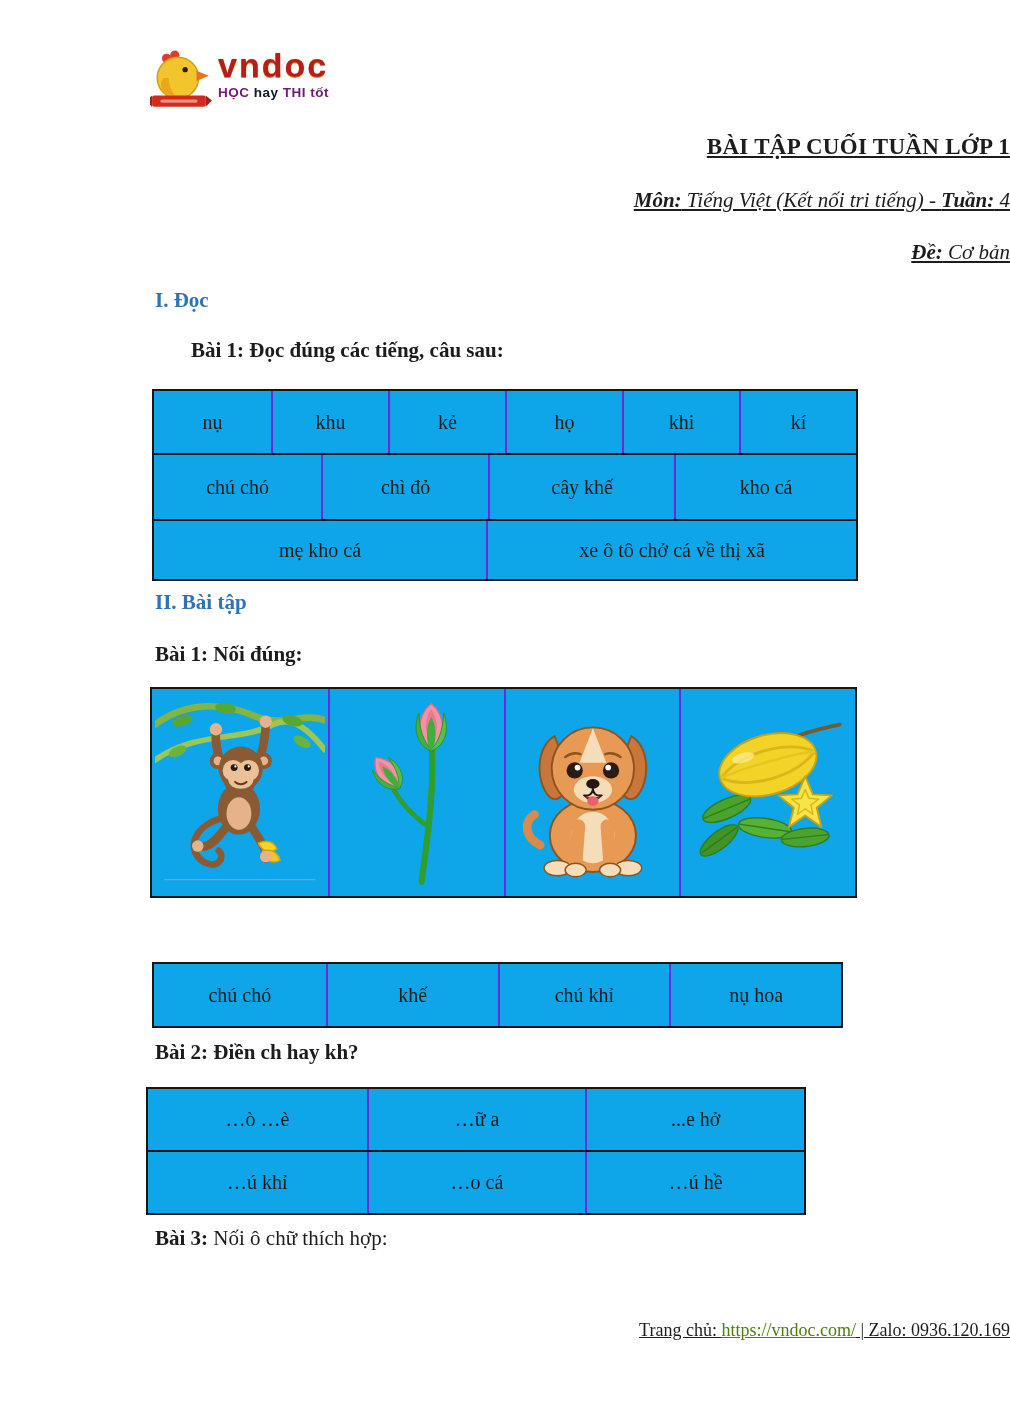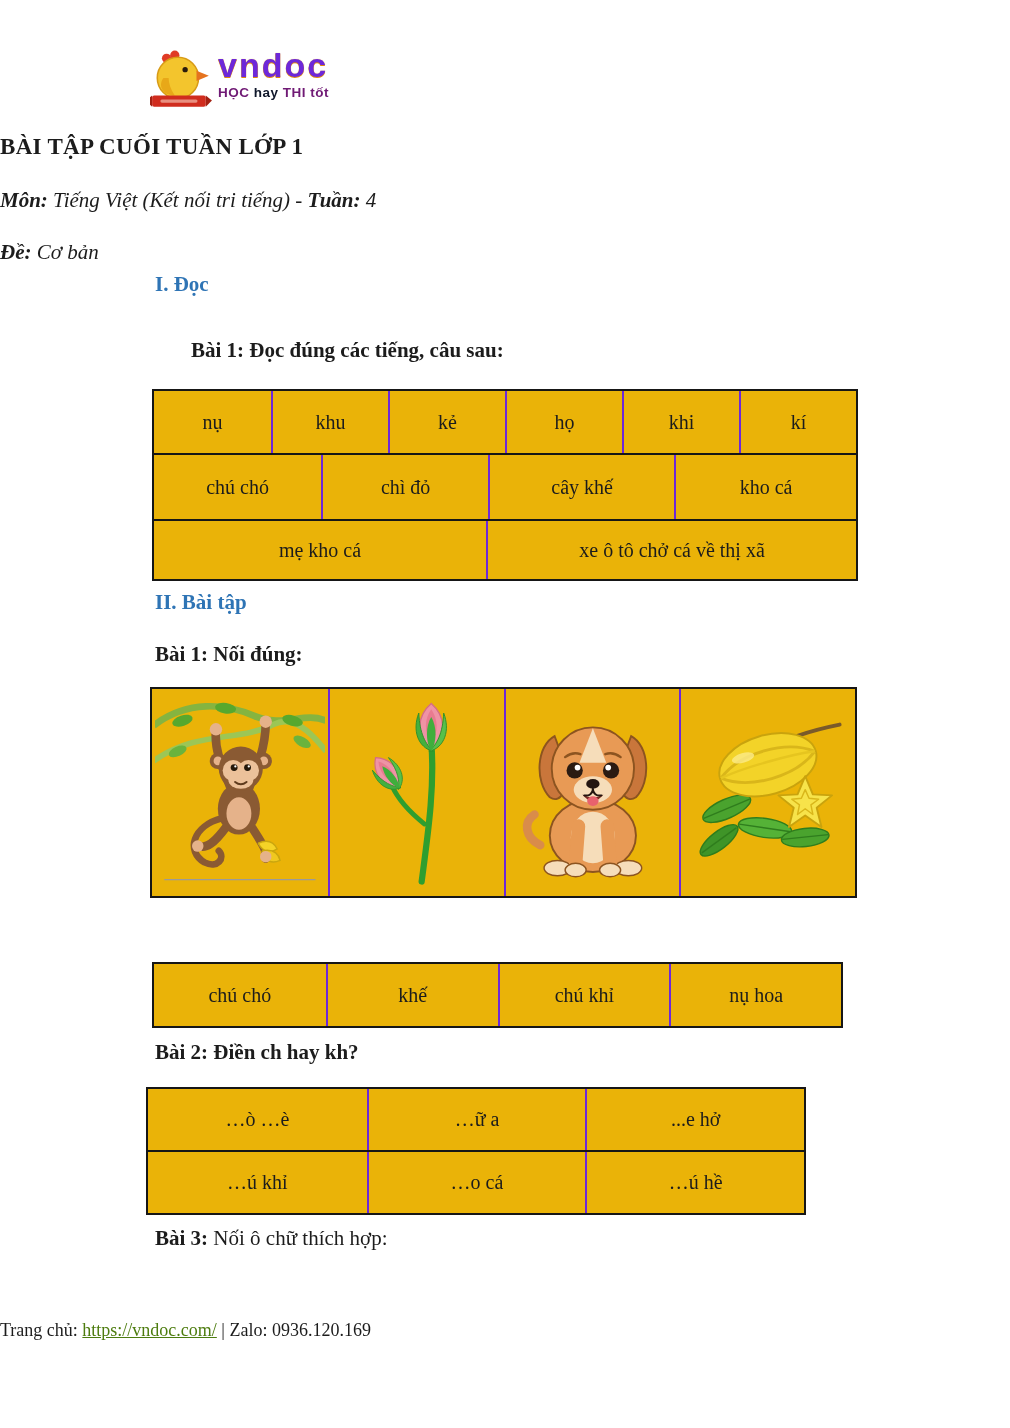--- a/index.html
+++ b/index.html
@@ -1,43 +1,43 @@
 <!DOCTYPE html>
 <html><head>
 <meta charset="utf-8">
 <style>
   html,body{margin:0;padding:0;}
   body{
     width:1010px;height:1428px;position:relative;background:#ffffff;
     font-family:"Liberation Serif", serif;color:#1c1c1c;overflow:hidden;
   }
   .abs{position:absolute;}
-  .centered{left:0;width:1010px;text-align:left;}
+  .centered{left:0;width:1010px;text-align:right;text-decoration:underline;}
 
   
   .logo-wrap{left:150px;top:48px;display:flex;align-items:flex-start;gap:6px;}
   .logo-text{display:flex;flex-direction:column;line-height:1;}
   .brand{
     font-family:"Liberation Sans", sans-serif;font-weight:bold;font-size:34px;
-    color:#6d28d9;letter-spacing:2px;text-shadow:0 1px 0 #e0890c, 0 0 1px #f5c65a;
+    color:#b91c1c;letter-spacing:2px;text-shadow:0 1px 0 #e0890c, 0 0 1px #f5c65a;
   }
   .tagline{font-family:"Liberation Sans", sans-serif;font-weight:bold;font-size:13.5px;margin-top:4px;letter-spacing:.5px;}
   .tag-red{color:#701a75;} .tag-orange{color:#0f172a;}
 
   
   .doc-title{top:134px;font-size:23px;font-weight:bold;letter-spacing:.3px;}
   .doc-sub{top:188px;font-size:21px;font-style:italic;}
   .doc-sub b{font-weight:bold;}
   .doc-de{top:240px;font-size:21px;font-style:italic;}
   .sec-head{left:155px;font-size:21px;font-weight:bold;color:#2e74b5;}
   .ex-head{left:155px;font-size:21px;font-weight:bold;}
   .ex-head .normal{font-weight:normal;}
 
   
-  .tbl{border:2px solid #161616;box-sizing:border-box;background:#eab308;}
+  .tbl{border:2px solid #161616;box-sizing:border-box;background:#0ea5e9;}
   .trow{display:flex;border-top:2px solid #161616;}
   .trow:first-child{border-top:none;}
   .tcell{
     display:flex;align-items:center;justify-content:center;
     border-left:2px solid #6d28d9;box-sizing:border-box;
     font-size:20px;text-align:center;padding:2px 4px;
   }
   .tcell:first-child{border-left:none;}
 
   .h62{height:62px;} .h64{height:64px;} .h58{height:58px;} .h61{height:61px;} .himg{height:207px;}
@@ -85,21 +85,21 @@
 <div class="abs centered doc-title">BÀI TẬP CUỐI TUẦN LỚP 1</div>
 
 <div class="abs centered doc-sub">
   <b>Môn:</b><span> Tiếng Việt (Kết nối tri tiếng) - </span><b>Tuần:</b><span> 4</span>
 </div>
 
 <div class="abs centered doc-de">
   <b>Đề:</b><span> Cơ bản</span>
 </div>
 
-<div class="abs sec-head" style="top:272px;">I. Đọc</div>
+<div class="abs sec-head" style="top:288px;">I. Đọc</div>
 <div class="abs ex-head" style="top:338px;margin-left:36px;">Bài 1: Đọc đúng các tiếng, câu sau:</div>
 
 <div class="abs tbl" style="left:152px;top:389px;width:706px;">
   <div class="trow h62">
     <div class="tcell w16">nụ</div>
     <div class="tcell w16">khu</div>
     <div class="tcell w16">kẻ</div>
     <div class="tcell w16">họ</div>
     <div class="tcell w16">khi</div>
     <div class="tcell w16">kí</div>

